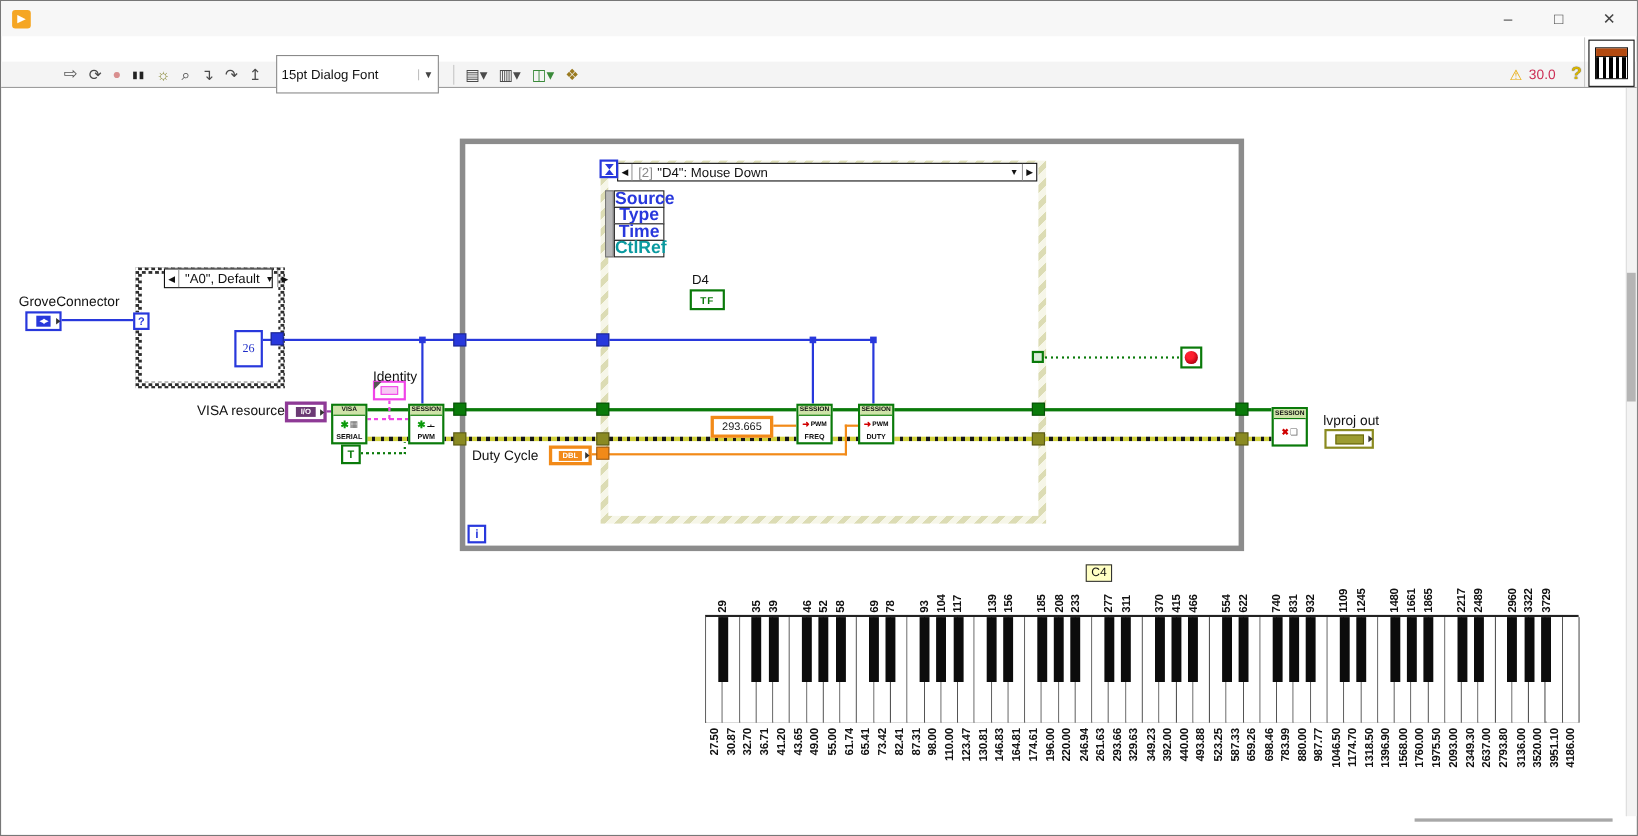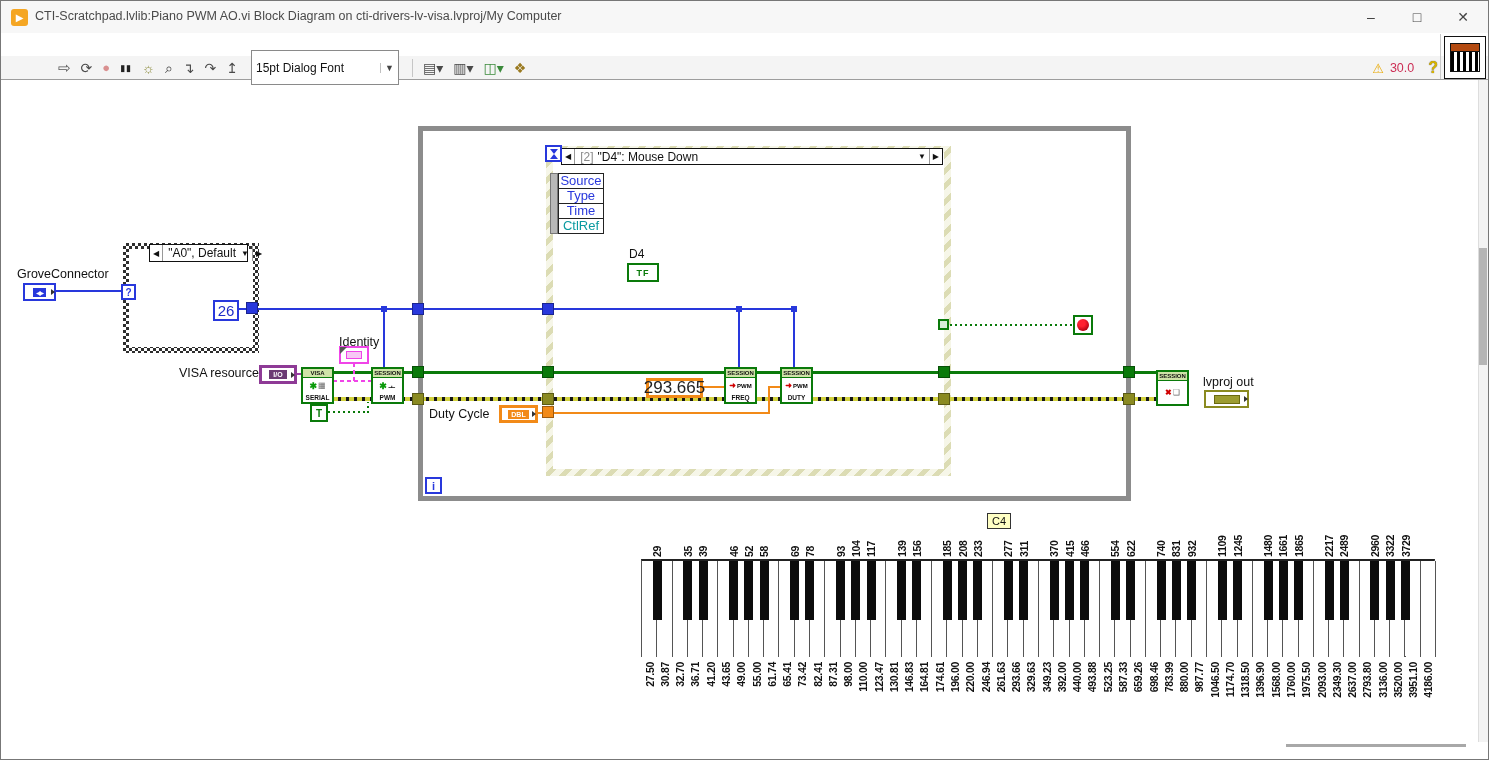--- a/index.html
+++ b/index.html
@@ -64,21 +64,21 @@
   .event-struct { position:absolute; left:545px; top:145px; width:405px; height:330px; background:repeating-linear-gradient(135deg,#dcdcb4 0 5px,#f6f6e8 5px 11px); z-index:1; }
   .event-inner { position:absolute; left:7px; top:7px; right:7px; bottom:7px; background:#fff; }
   .ev-index { color:#8a8a8a; margin-right:4px; }
   .hourglass { position:absolute; left:544px; top:144px; width:17px; height:17px; background:#fff; border:2px solid #2838dc; z-index:7; display:flex; flex-direction:column; align-items:center; justify-content:center; }
   .hg-top { width:0; height:0; border-left:4px solid transparent; border-right:4px solid transparent; border-top:5px solid #2838dc; }
   .hg-bot { width:0; height:0; border-left:4px solid transparent; border-right:4px solid transparent; border-bottom:5px solid #2838dc; }
 
   .ev-node { position:absolute; left:549px; top:172px; z-index:6; display:flex; }
   .ev-bar { width:8px; background:#b8b8b8; border:1px solid #777; }
   .ev-rows { display:flex; flex-direction:column; }
-  .ev-row { width:46px; height:16px; background:#fff; border:1px solid #222; margin-top:-1px; font-size:13px; font-weight:normal; color:#2838dc; text-align:center; line-height:14px; }
+  .ev-row { width:46px; height:16px; background:#fff; border:1px solid #222; margin-top:-1px; font-size:16px; font-weight:bold; color:#2838dc; text-align:center; line-height:14px; }
   .ev-row:first-child { margin-top:0; }
   .ev-row:last-child { color:#0a9aa0; }
 
   
   .node { position:absolute; z-index:6; background:#fff; }
   .sess-block { width:33px; height:37px; border:2px solid #0a7a0a; display:flex; flex-direction:column; }
   .sess-head { background:#cfe3a8; color:#111; font-size:6px; font-weight:bold; text-align:center; line-height:8px; border-bottom:1px solid #0a7a0a; }
   .sess-mid { flex:1; display:flex; align-items:center; justify-content:center; gap:1px; font-size:8px; }
   .sess-foot { font-size:6.5px; font-weight:bold; text-align:center; color:#111; line-height:9px; }
   .mini-star { color:#0a9a0a; font-weight:bold; font-size:9px; }
@@ -108,21 +108,20 @@
   .statusbar { position:absolute; left:0; top:740px; width:100%; height:20px; background:#fff; }
   .status-box { position:absolute; left:0; top:1px; width:214px; height:18px; border:1px solid #333; background:#fff; font-size:12px; color:#111; padding:1px 4px; white-space:nowrap; }
 </style>
 </head>
 <body>
 
 <div id="root">
 
   <div class="titlebar">
     <div class="app-icon">▶</div>
-    <div class="title-text">CTI-Scratchpad.lvlib:Piano PWM AO.vi Block Diagram on cti-drivers-lv-visa.lvproj/My Computer</div>
     <div class="win-btn" style="right:94px;">–</div>
     <div class="win-btn" style="right:48px;">□</div>
     <div class="win-btn" style="right:2px;">✕</div>
   </div>
 
 
   <div class="toolbar">
     <div style="width:52px;"></div>
     <span class="tb-icon run">⇨</span>
     <span class="tb-icon">⟳</span>
@@ -169,21 +168,21 @@
     <span class="sh-arrow right">▶</span>
   </div>
   <div class="term" style="left:120px; top:283px; width:15px; height:16px; border:2px solid #2838dc; font-size:10px; font-weight:bold; color:#2838dc;">?</div>
 
   <div class="lbl" style="left:16px; top:266px;">GroveConnector</div>
   <div class="term" style="left:22px; top:282px; width:33px; height:18px; border:2px solid #2838dc;">
     <span style="background:#2838dc; color:#fff; font-size:6px; padding:1px 3px; letter-spacing:-1px;">◀▶</span>
     <span class="nub"></span>
   </div>
 
-  <div class="term" style="left:212px; top:299px; width:26px; height:21px; border:2px solid #2838dc; font-size:15px; color:#1f2dc8;">26</div>
+  <div class="term" style="left:212px; top:299px; width:26px; height:34px; border:2px solid #2838dc; font-size:11px; color:#1f2dc8;font-family:Liberation Serif, serif;">26</div>
 
   <div class="wire w-blue" style="left:53px; top:289px; width:68px;"></div>
   <div class="wire w-blue" style="left:238px; top:307px; width:175px;"></div>
   <div class="wire w-blue" style="left:423px; top:307px; width:120px;"></div>
   <div class="wire w-blue" style="left:553px; top:307px; width:241px;"></div>
   <div class="wire w-blue-v" style="left:382px; top:309px; height:57px;"></div>
   <div class="wire w-blue-v" style="left:737px; top:309px; height:57px;"></div>
   <div class="wire w-blue-v" style="left:792px; top:309px; height:57px;"></div>
   <div class="junction" style="left:380px; top:305px;"></div>
   <div class="junction" style="left:735px; top:305px;"></div>
@@ -255,21 +254,21 @@
 
   <div class="node sess-block" style="left:370px; top:366px;">
     <div class="sess-head">SESSION</div>
     <div class="sess-mid">
         <span class="mini-star">✱</span>
         <span class="mini-black">ㅗ</span>
       </div>
     <div class="sess-foot">PWM</div>
   </div>
 
-  <div class="term" style="left:645px; top:377px; width:57px; height:20px; border:3px solid #f28a18; font-size:17px; color:#222;">293.665</div>
+  <div class="term" style="left:645px; top:377px; width:57px; height:20px; border:3px solid #f28a18; font-size:10px; color:#222;">293.665</div>
 
   <div class="node sess-block" style="left:723px; top:366px;">
     <div class="sess-head">SESSION</div>
     <div class="sess-mid">
         <span class="mini-red">➜</span>
         <span style="font-size:6px; font-weight:bold;">PWM</span>
       </div>
     <div class="sess-foot">FREQ</div>
   </div>
   <div class="node sess-block" style="left:779px; top:366px;">

